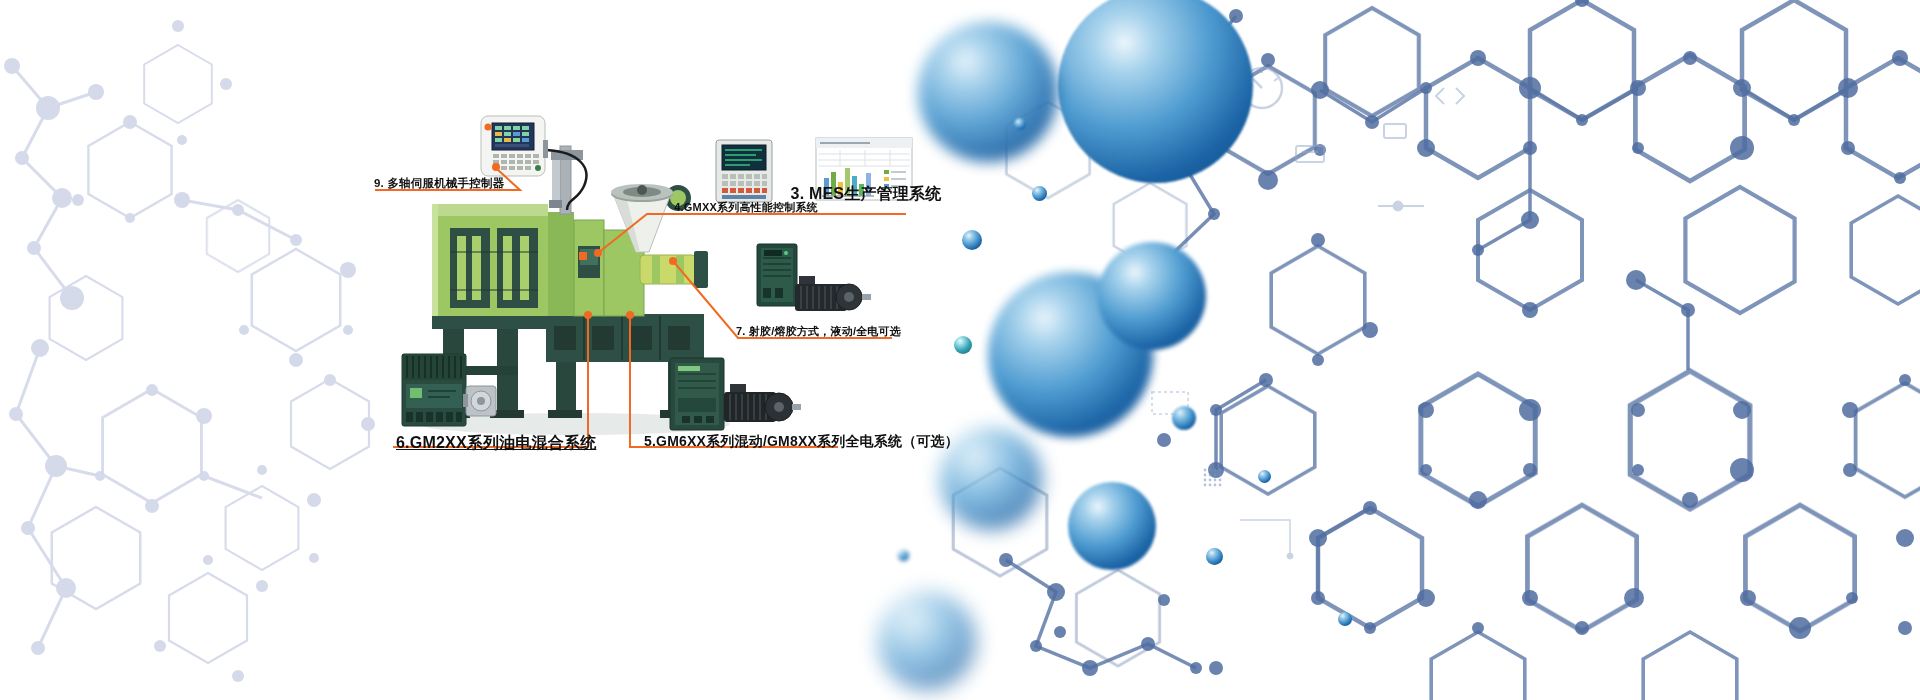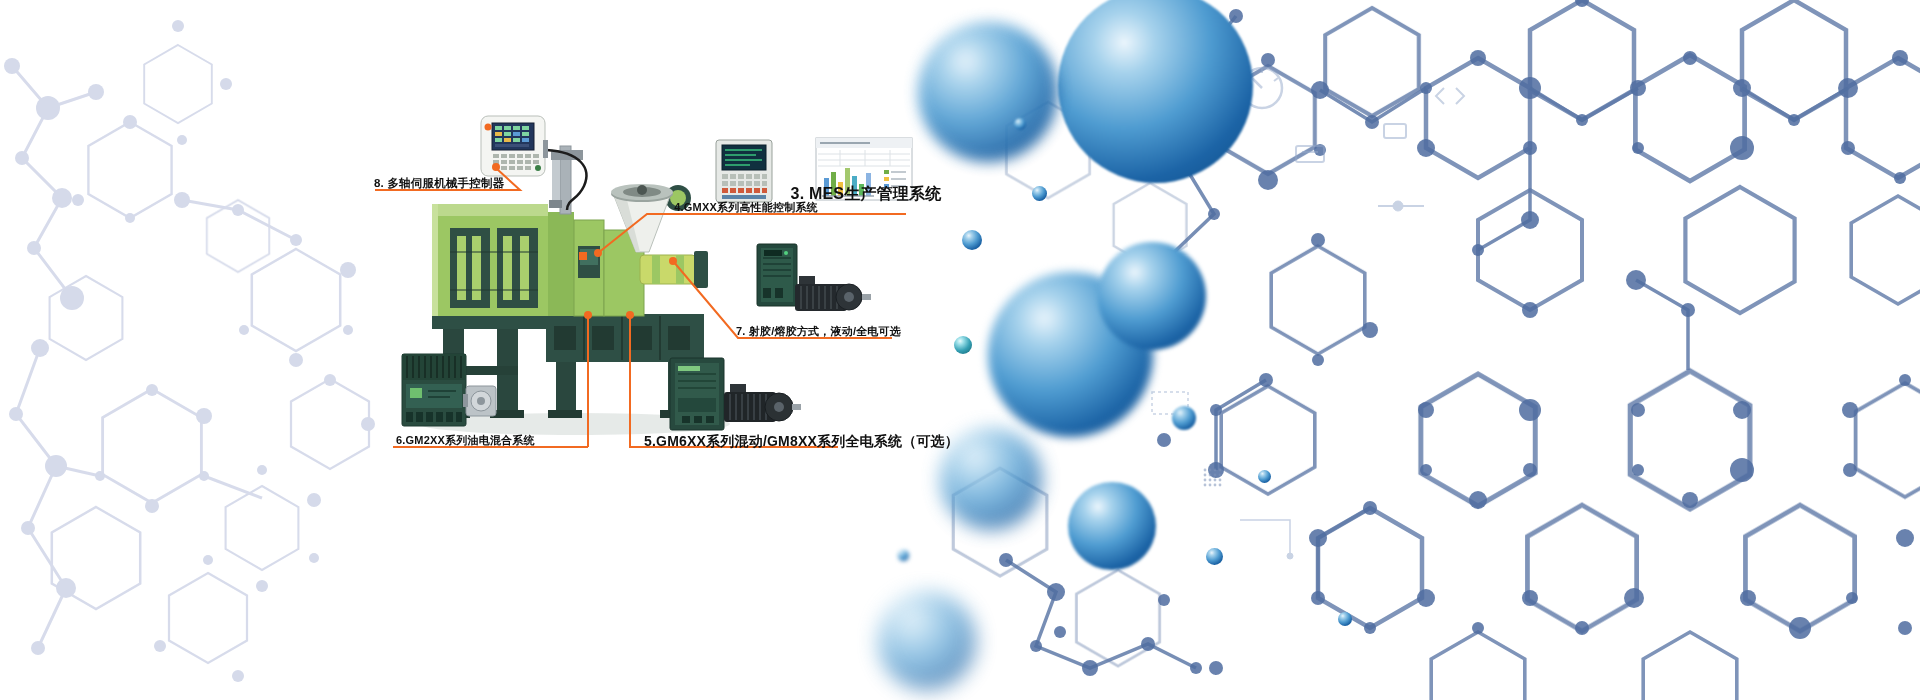--- a/index.html
+++ b/index.html
@@ -544,20 +544,20 @@
     </g>
     <g fill="#f26a21">
       <circle cx="496" cy="167" r="4"></circle>
       <circle cx="598" cy="253" r="4"></circle>
       <circle cx="673" cy="261" r="4"></circle>
       <circle cx="630" cy="315" r="4"></circle>
       <circle cx="588" cy="315" r="4"></circle>
     </g>
   </svg>
 
-  <div class="callout" style="left:374px;top:176px;">8. 多轴伺服机械手控制器</div>
+  <div class="callout" style="left:374px;top:176px;">9. 多轴伺服机械手控制器</div>
   <div class="callout centered" style="left:746px;top:200px;font-size:11px;">4.GMXX系列高性能控制系统</div>
   <div class="callout centered" style="left:866px;top:184px;font-size:16px;">3. MES生产管理系统</div>
   <div class="callout" style="left:736px;top:324px;font-size:11px;">7. 射胶/熔胶方式，液动/全电可选</div>
   <div class="callout small" style="left:644px;top:433px;">5.GM6XX系列混动/GM8XX系列全电系统（可选）</div>
-  <div class="callout" style="left:396px;top:433px;font-size:11px;">6.GM2XX系列油电混合系统</div>
+  <div class="callout" style="left:396px;top:433px;font-size:16px;text-decoration:underline;">6.GM2XX系列油电混合系统</div>
 
 </div>
 
 </body></html>

